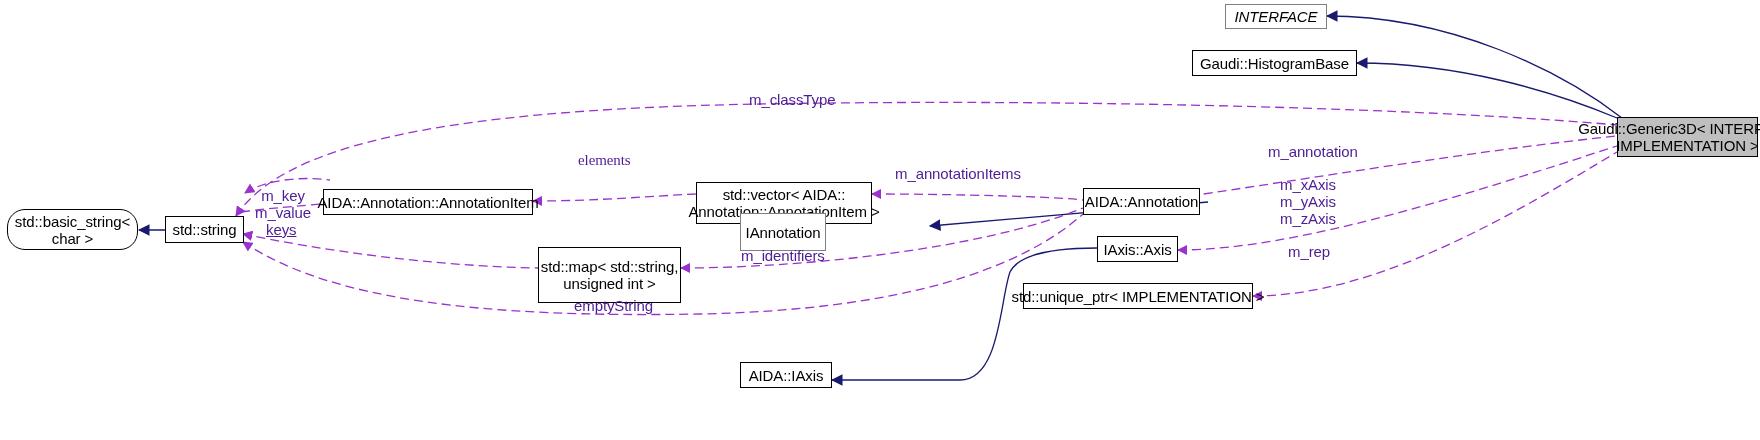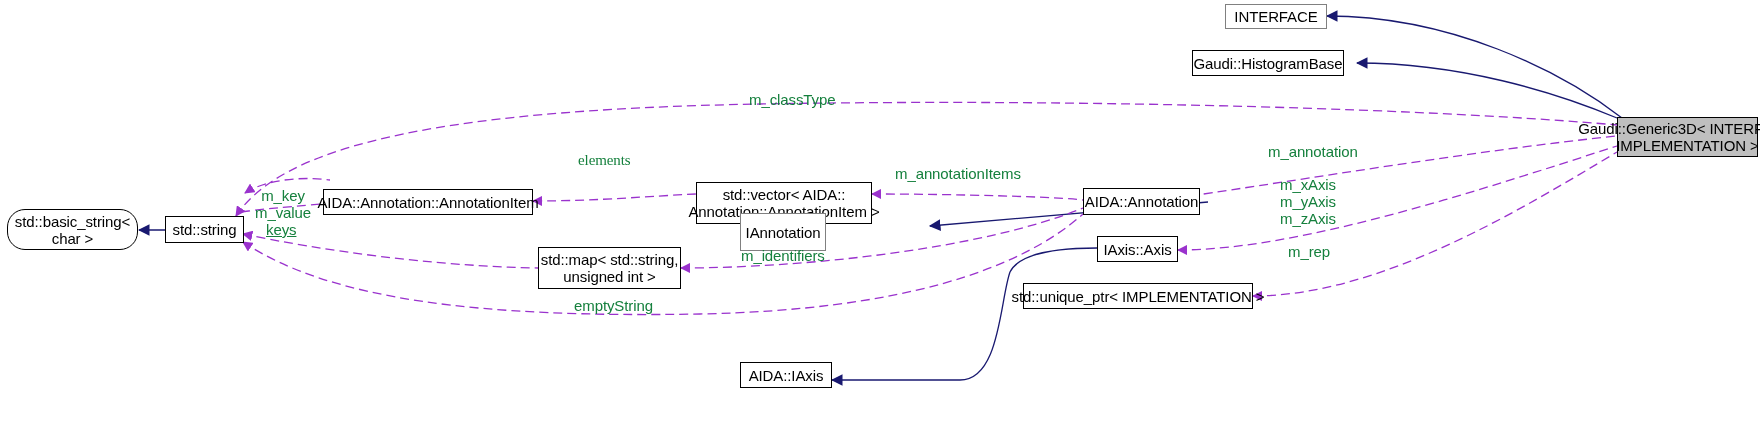--- a/index.html
+++ b/index.html
@@ -44,21 +44,21 @@
     border: 1px solid #808080;
   }
   .node.highlight {
     background: #bfbfbf;
     border: 1px solid #000000;
   }
   .edge-label {
     position: absolute;
     font-size: 15px;
     line-height: 17px;
-    color: #15803d;
+    color: #4c1d95;
     background: transparent;
     white-space: pre;
     text-align: center;
     letter-spacing: -0.1px;
   }
 </style>
 </head>
 <body>
 
 <div id="canvas">
@@ -98,42 +98,42 @@
 
     <path d="M 243 242 C 330 300 480 318 700 314 C 900 310 1020 270 1083 214" fill="none" stroke="#9a32cd" stroke-width="1.3" stroke-dasharray="9,5" marker-start="url(#arrow-usage)"></path>
 
     <path d="M 1190 196 C 1300 180 1480 150 1617 136" fill="none" stroke="#9a32cd" stroke-width="1.3" stroke-dasharray="9,5" marker-start="url(#arrow-usage)"></path>
 
     <path d="M 1178 250 C 1300 250 1480 190 1617 146" fill="none" stroke="#9a32cd" stroke-width="1.3" stroke-dasharray="9,5" marker-start="url(#arrow-usage)"></path>
 
     <path d="M 1253 296 C 1380 296 1520 210 1617 152" fill="none" stroke="#9a32cd" stroke-width="1.3" stroke-dasharray="9,5" marker-start="url(#arrow-usage)"></path>
   </svg>
 
-  <div class="node gray-border" style="left:1225px; top:4px; width:102px; height:25px;">INTERFACE</div>
+  <div class="node gray-border" style="left:1225px; top:4px; width:102px; height:25px;font-style:italic;">INTERFACE</div>
 
-  <div class="node" style="left:1192px; top:50px; width:152px; height:26px;">Gaudi::HistogramBase</div>
+  <div class="node" style="left:1192px; top:50px; width:165px; height:26px;">Gaudi::HistogramBase</div>
 
   <div class="node highlight" style="left:1617px; top:117px; width:141px; height:40px;">Gaudi::Generic3D&lt; INTERFACE,
 IMPLEMENTATION &gt;</div>
 
   <div class="node" style="left:7px; top:209px; width:131px; height:41px;border-radius:18px;">std::basic_string&lt;
 char &gt;</div>
 
   <div class="node" style="left:165px; top:216px; width:79px; height:27px;">std::string</div>
 
   <div class="node" style="left:696px; top:182px; width:176px; height:42px;">std::vector&lt; AIDA::
 Annotation::AnnotationItem &gt;</div>
 
   <div class="node" style="left:323px; top:189px; width:210px; height:26px;">AIDA::Annotation::AnnotationItem</div>
 
   <div class="node gray-border" style="left:740px; top:213px; width:86px; height:38px;">IAnnotation</div>
 
   <div class="node" style="left:1083px; top:188px; width:117px; height:27px;">AIDA::Annotation</div>
 
-  <div class="node" style="left:538px; top:247px; width:143px; height:42px;">std::map&lt; std::string,
+  <div class="node" style="left:538px; top:247px; width:143px; height:56px;">std::map&lt; std::string,
 unsigned int &gt;</div>
 
   <div class="node" style="left:1097px; top:236px; width:81px; height:26px;">IAxis::Axis</div>
 
   <div class="node" style="left:1023px; top:283px; width:230px; height:26px;">std::unique_ptr&lt; IMPLEMENTATION &gt;</div>
 
   <div class="node" style="left:740px; top:362px; width:92px; height:26px;">AIDA::IAxis</div>
 
   <div class="edge-label" style="left:749px; top:91px;">m_classType</div>
 

